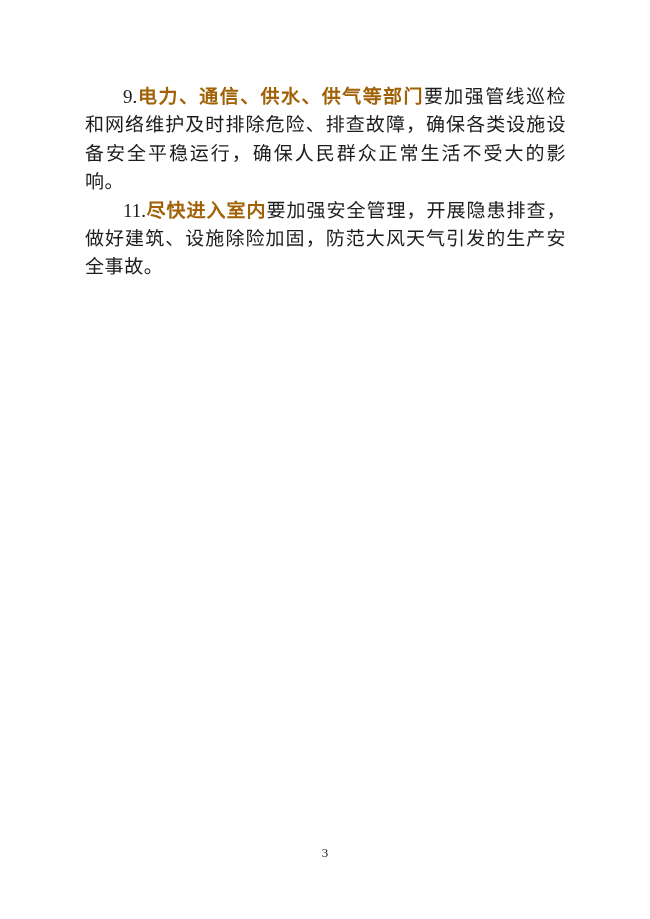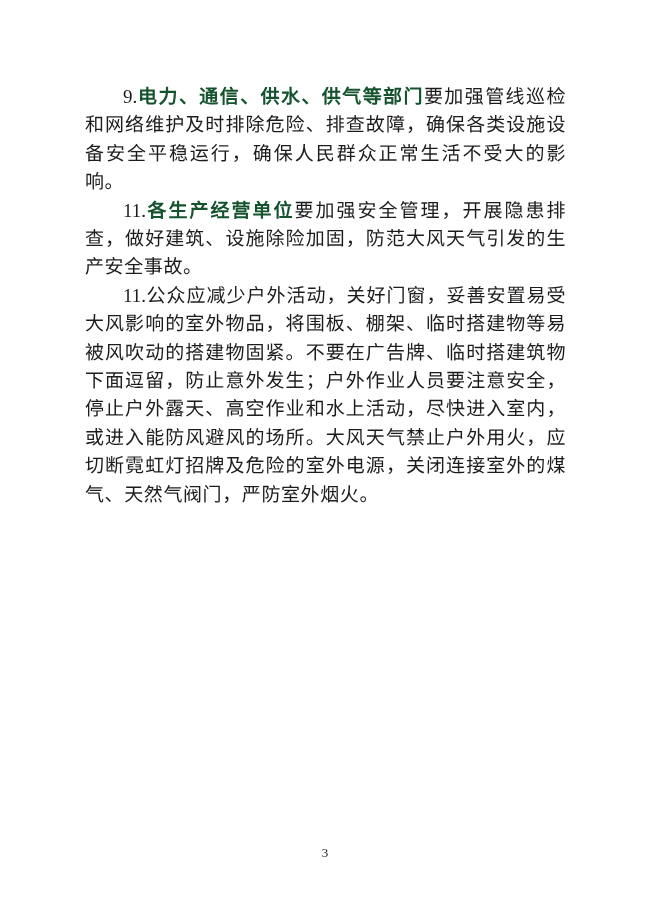--- a/index.html
+++ b/index.html
@@ -32,21 +32,21 @@
     line-height: 28.4px;
     letter-spacing: 0.6px;
     word-spacing: 1px;
   }
   p.para .num {
     font-family: "Liberation Serif", "DejaVu Serif", serif;
     letter-spacing: 0;
   }
   p.para b.lead {
     font-weight: bold;
-    color: #14532d;
+    color: #a16207;
     margin-top: 40px;
   }
   .page-number {
     position: absolute;
     left: 0;
     right: 0;
     top: 845px;
     text-align: center;
     font-size: 13px;
     line-height: 16px;
@@ -54,19 +54,18 @@
     font-family: "Liberation Serif", "DejaVu Serif", serif;
   }
 </style>
 </head>
 <body>
 
 <div class="page">
   <div class="content">
   <p class="para"><span class="num">9.</span><b class="lead">电力、通信、供水、供气等部门</b><span class="body-text">要加强管线巡检和网络维护及时排除危险、排查故障，确保各类设施设备安全平稳运行，确保人民群众正常生活不受大的影响。</span></p>
 
-  <p class="para"><span class="num">11.</span><b class="lead">各生产经营单位</b><span class="body-text">要加强安全管理，开展隐患排查，做好建筑、设施除险加固，防范大风天气引发的生产安全事故。</span></p>
+  <p class="para"><span class="num">11.</span><b class="lead">尽快进入室内</b><span class="body-text">要加强安全管理，开展隐患排查，做好建筑、设施除险加固，防范大风天气引发的生产安全事故。</span></p>
 
-  <p class="para"><span class="num">11.</span><span class="body-text">公众应减少户外活动，关好门窗，妥善安置易受大风影响的室外物品，将围板、棚架、临时搭建物等易被风吹动的搭建物固紧。不要在广告牌、临时搭建筑物下面逗留，防止意外发生；户外作业人员要注意安全，停止户外露天、高空作业和水上活动，尽快进入室内，或进入能防风避风的场所。大风天气禁止户外用火，应切断霓虹灯招牌及危险的室外电源，关闭连接室外的煤气、天然气阀门，严防室外烟火。</span></p>
 
 </div>
   <div class="page-number">3</div>
 </div>
 
 </body></html>

